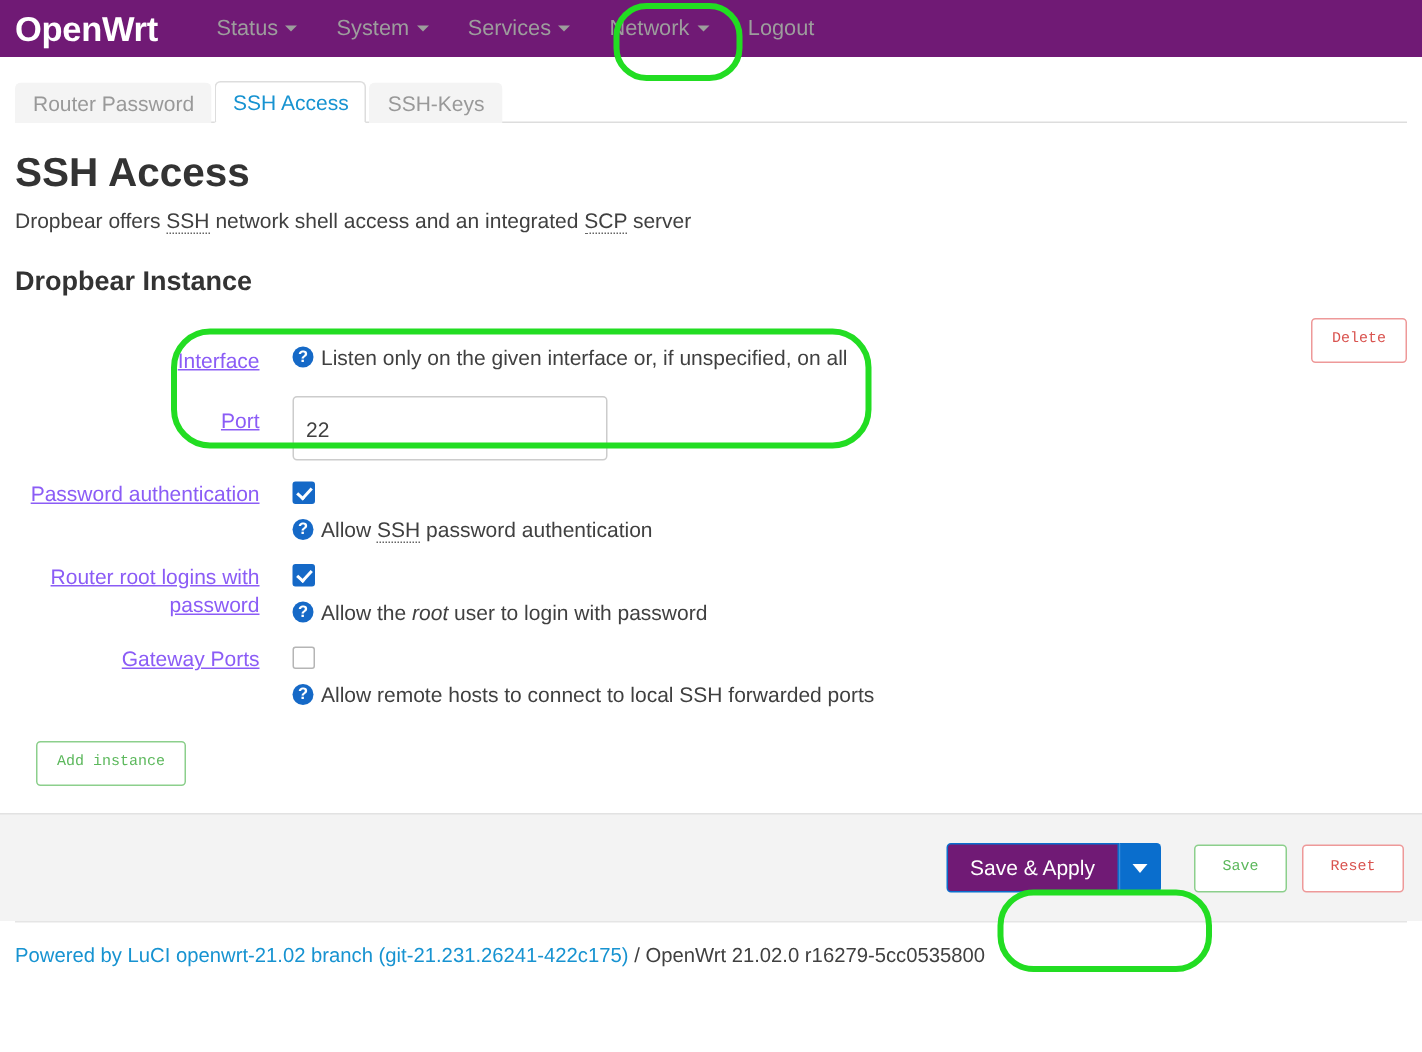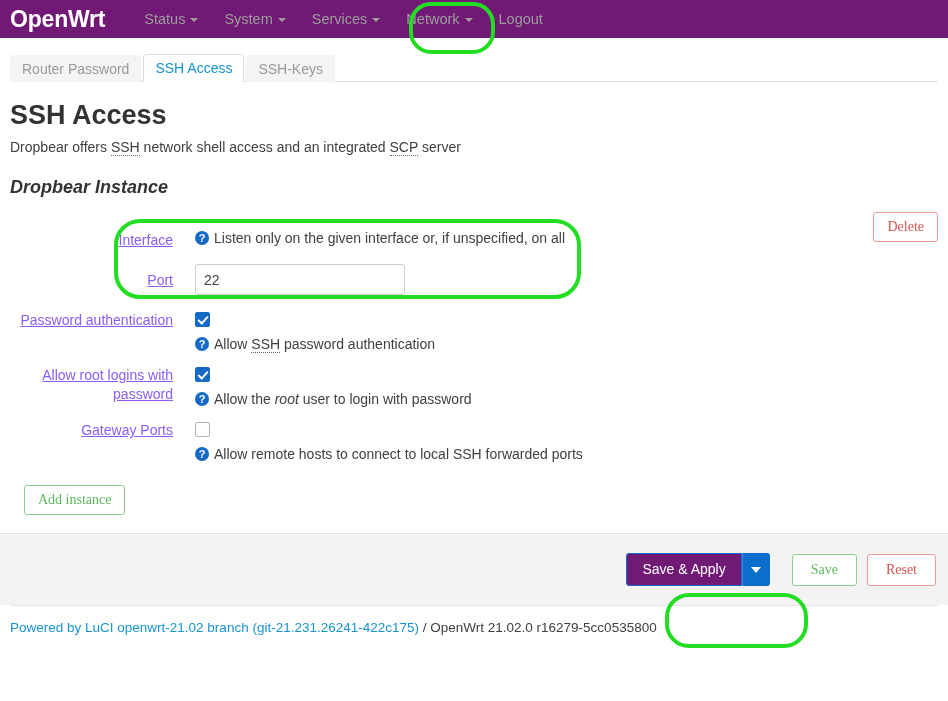--- a/index.html
+++ b/index.html
@@ -105,31 +105,30 @@
   abbr {
     text-decoration: none;
     border-bottom: 1px dotted #666;
     cursor: help;
   }
   h3.section-title {
     font-size: 18px;
     font-weight: bold;
     color: #333333;
     margin: 0 0 10px 0;
-    font-style: italic;
   }
 
   
   .delete-row {
     height: 0;
     position: relative;
   }
   .btn {
-    font-family: Liberation Serif, serif;
-    font-size: 14px;
+    font-family: Liberation Mono, monospace;
+    font-size: 10px;
     border-radius: 3px;
     padding: 6px 13px;
     background: #ffffff;
     cursor: pointer;
     line-height: 16px;
     display: inline-block;
     box-sizing: border-box;
   }
   .btn-remove {
     border: 1px solid #e99;
@@ -207,21 +206,21 @@
   
   input.text {
     font-family: "Liberation Sans", sans-serif;
     font-size: 14px;
     color: #404040;
     border: 1px solid #cccccc;
     border-radius: 3px;
     padding: 6px 8px;
     width: 210px;
     box-sizing: border-box;
-    height: 31px;
+    height: 43px;
     background: #ffffff;
   }
 
   
   .ifselect {
     width: 210px;
     height: 31px;
     border: 1px solid #cccccc;
     border-radius: 3px;
     background: linear-gradient(#fbfbfb, #f1f1f1);
@@ -448,21 +447,21 @@
       <div class="row-field">
         <span class="cbx on"></span>
         <div class="help">
           <span class="help-icon">?</span>
           <span><span>Allow </span><abbr>SSH</abbr><span> password authentication</span></span>
         </div>
       </div>
     </div>
 
     <div class="row">
-      <div class="row-label">Allow root logins with password</div>
+      <div class="row-label">Router root logins with password</div>
       <div class="row-field">
         <span class="cbx on"></span>
         <div class="help">
           <span class="help-icon">?</span>
           <span><span>Allow the </span><em>root</em><span> user to login with password</span></span>
         </div>
       </div>
     </div>
 
     <div class="row">

